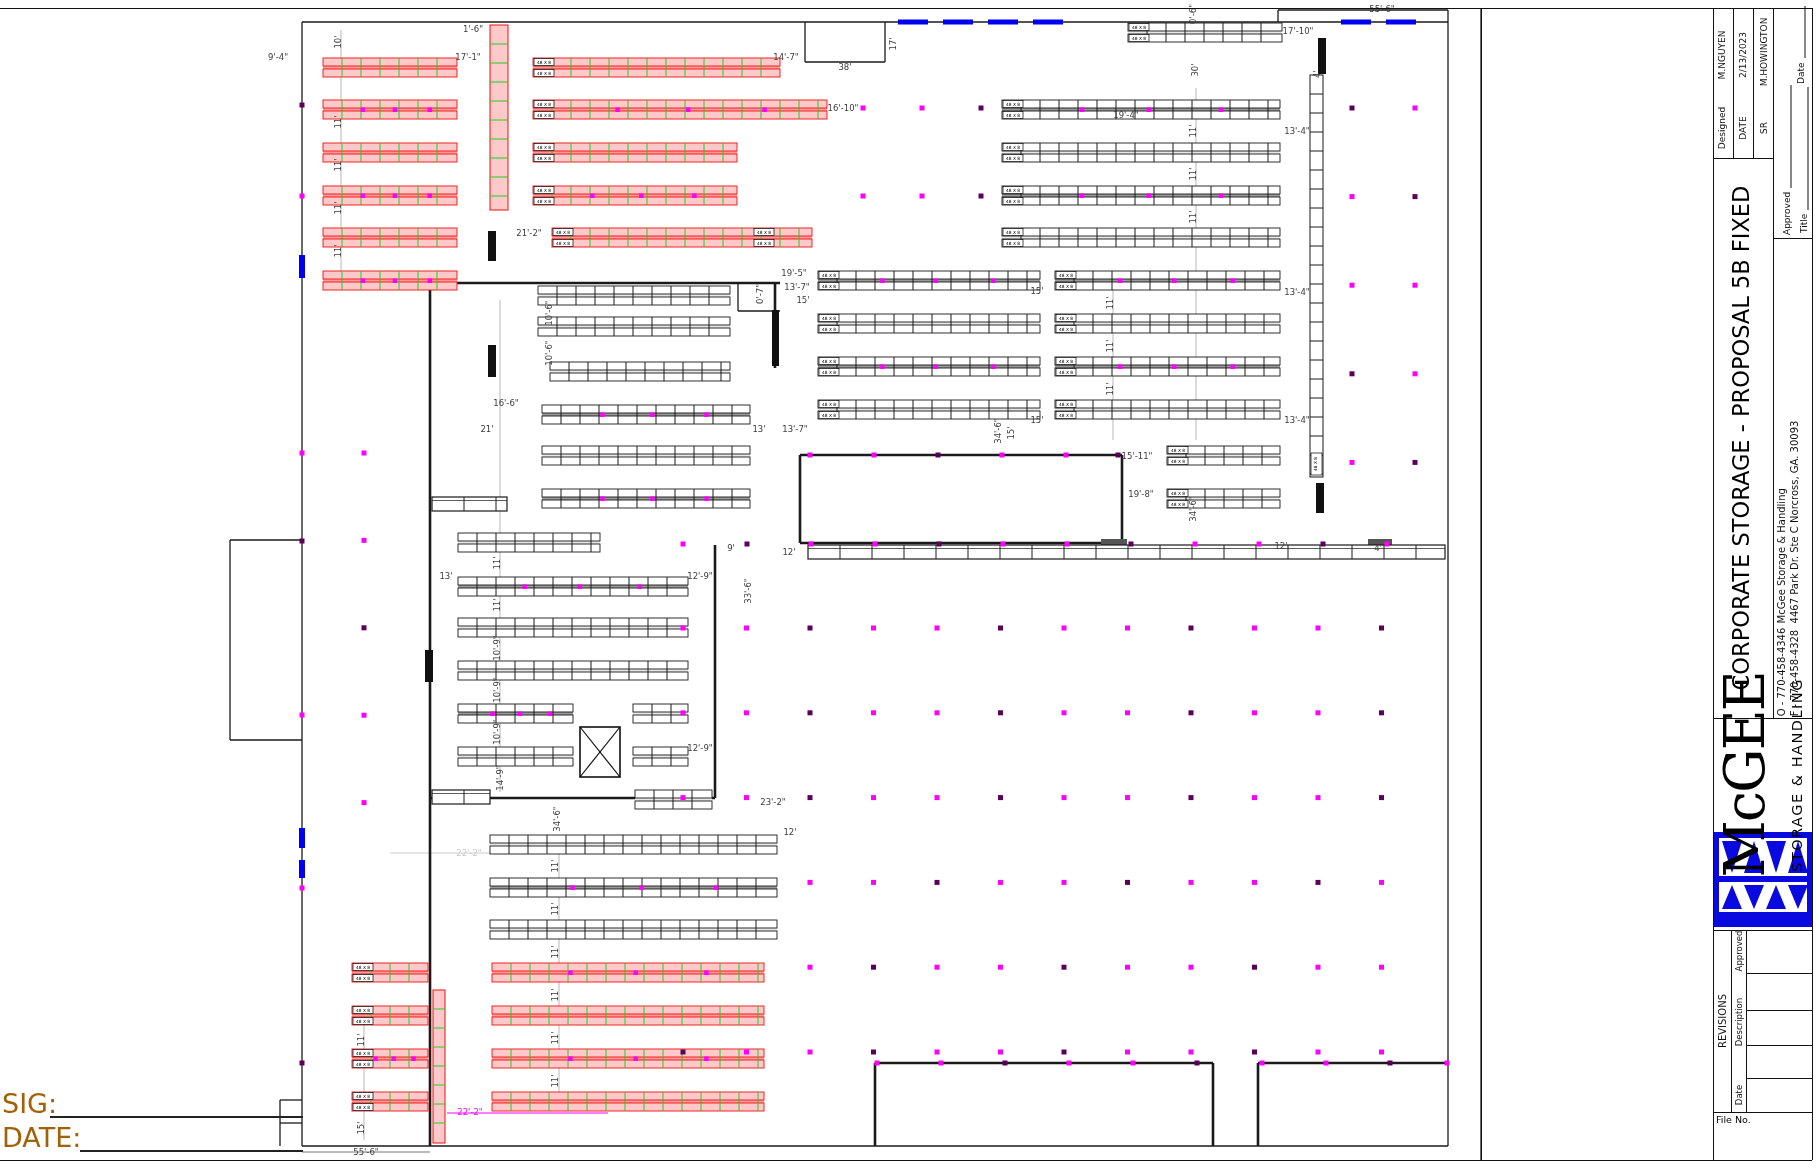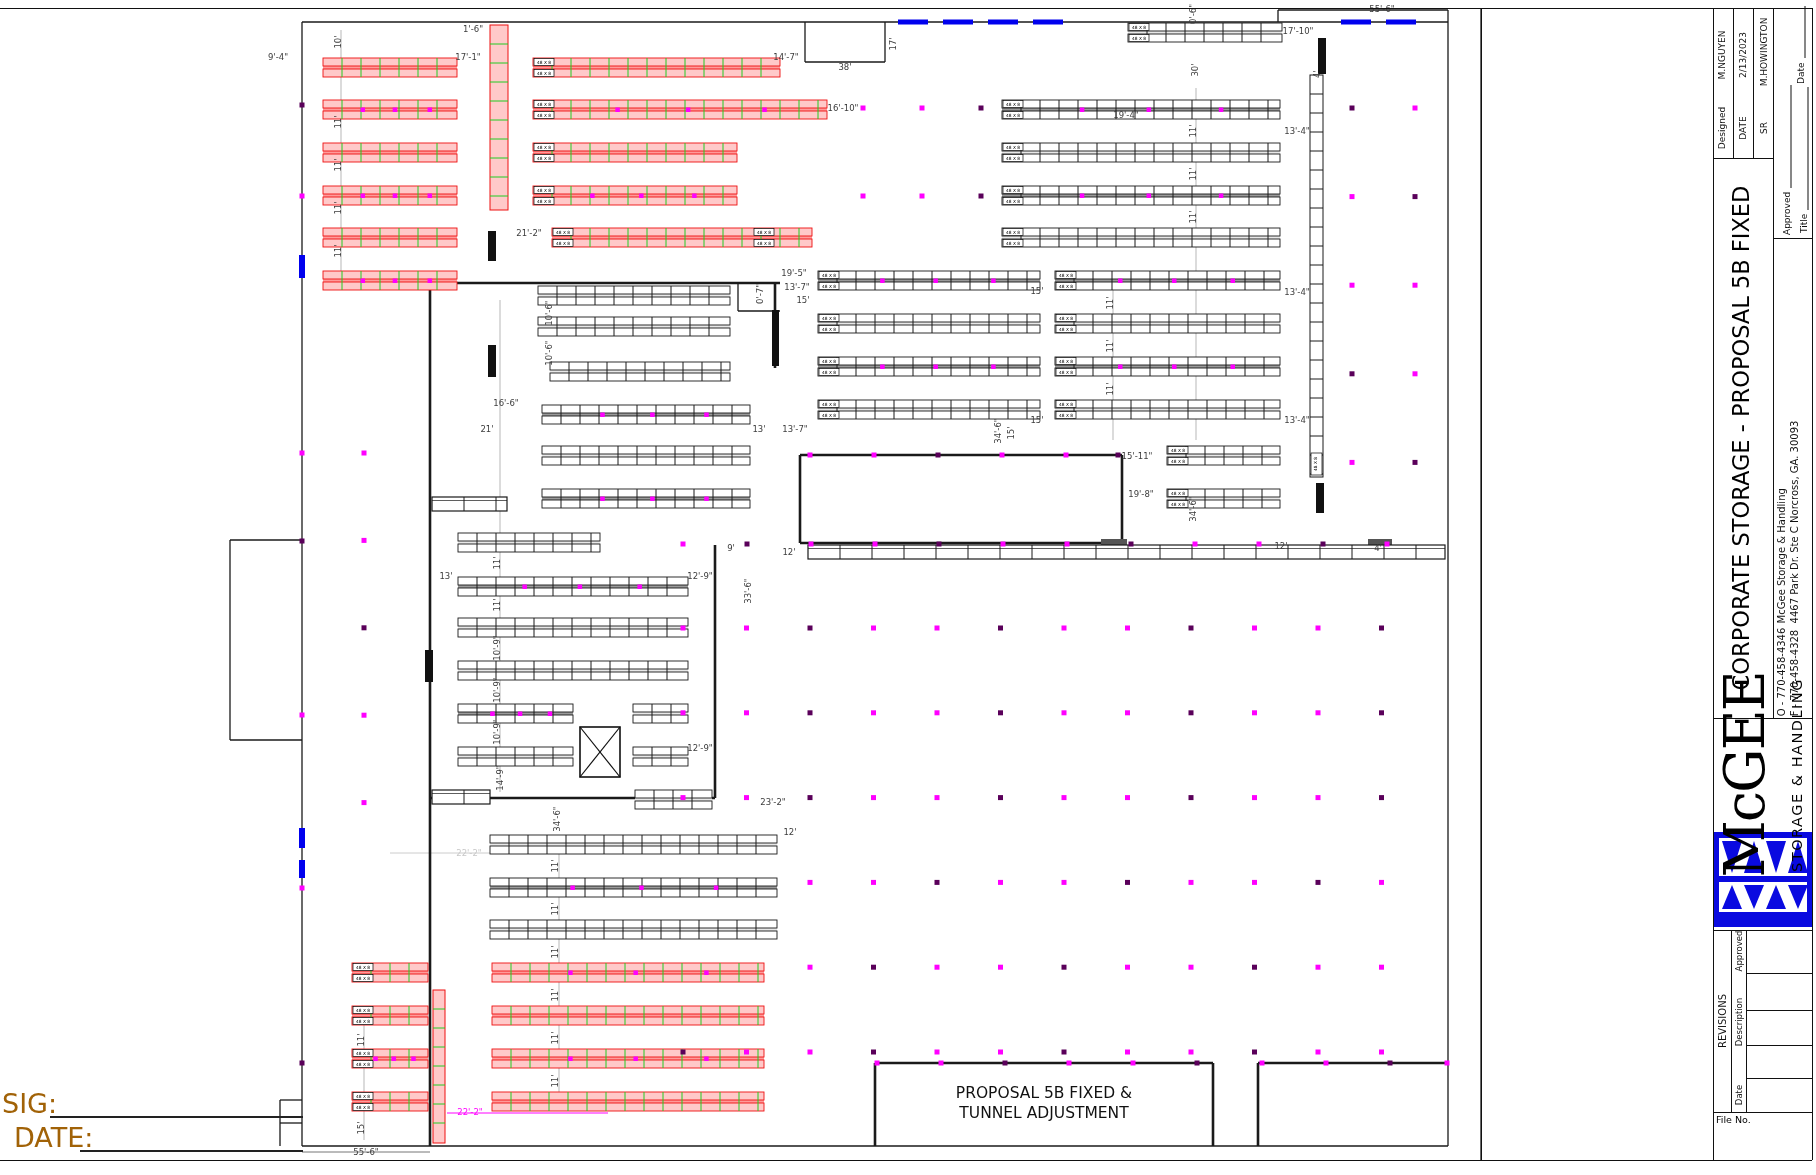--- a/index.html
+++ b/index.html
@@ -1295,27 +1295,23 @@
         <polygon points="1788,885 1808,885 1798,909" fill="#0a0ae0"></polygon>
       </g>
     </svg>
 
   <div class="hline" style="left:0;top:8px;width:1812px;"></div>
   <div class="hline" style="left:0;top:1160px;width:1812px;"></div>
   <div class="vline" style="left:1812px;top:8px;height:1152px;"></div>
 
   <span class="sigtext" style="left:2px;top:1088px;">SIG:</span>
   <div class="sigline" style="left:50px;top:1116px;width:253px;"></div>
-  <span class="sigtext" style="left:2px;top:1122px;margin-left:12px;">DATE:</span>
+  <span class="sigtext" style="left:2px;top:1122px;">DATE:</span>
   <div class="sigline" style="left:80px;top:1150px;width:223px;"></div>
 
-  <div id="propnote">
-    <div>PROPOSAL 5B FIXED &amp;</div>
-    <div>TUNNEL ADJUSTMENT</div>
-  </div>
 
   <div class="vline" style="left:1481px;top:8px;height:1152px;"></div>
   <div class="vline" style="left:1713px;top:8px;height:1152px;"></div>
   <div class="vline" style="left:1773px;top:8px;height:710px;"></div>
   <div class="vline" style="left:1733px;top:8px;height:150px;"></div>
   <div class="vline" style="left:1753px;top:8px;height:150px;"></div>
   <div class="hline" style="left:1713px;top:158px;width:60px;"></div>
   <div class="hline" style="left:1773px;top:238px;width:39px;"></div>
   <div class="hline" style="left:1713px;top:718px;width:99px;"></div>
   <div class="hline" style="left:1713px;top:930px;width:99px;"></div>

